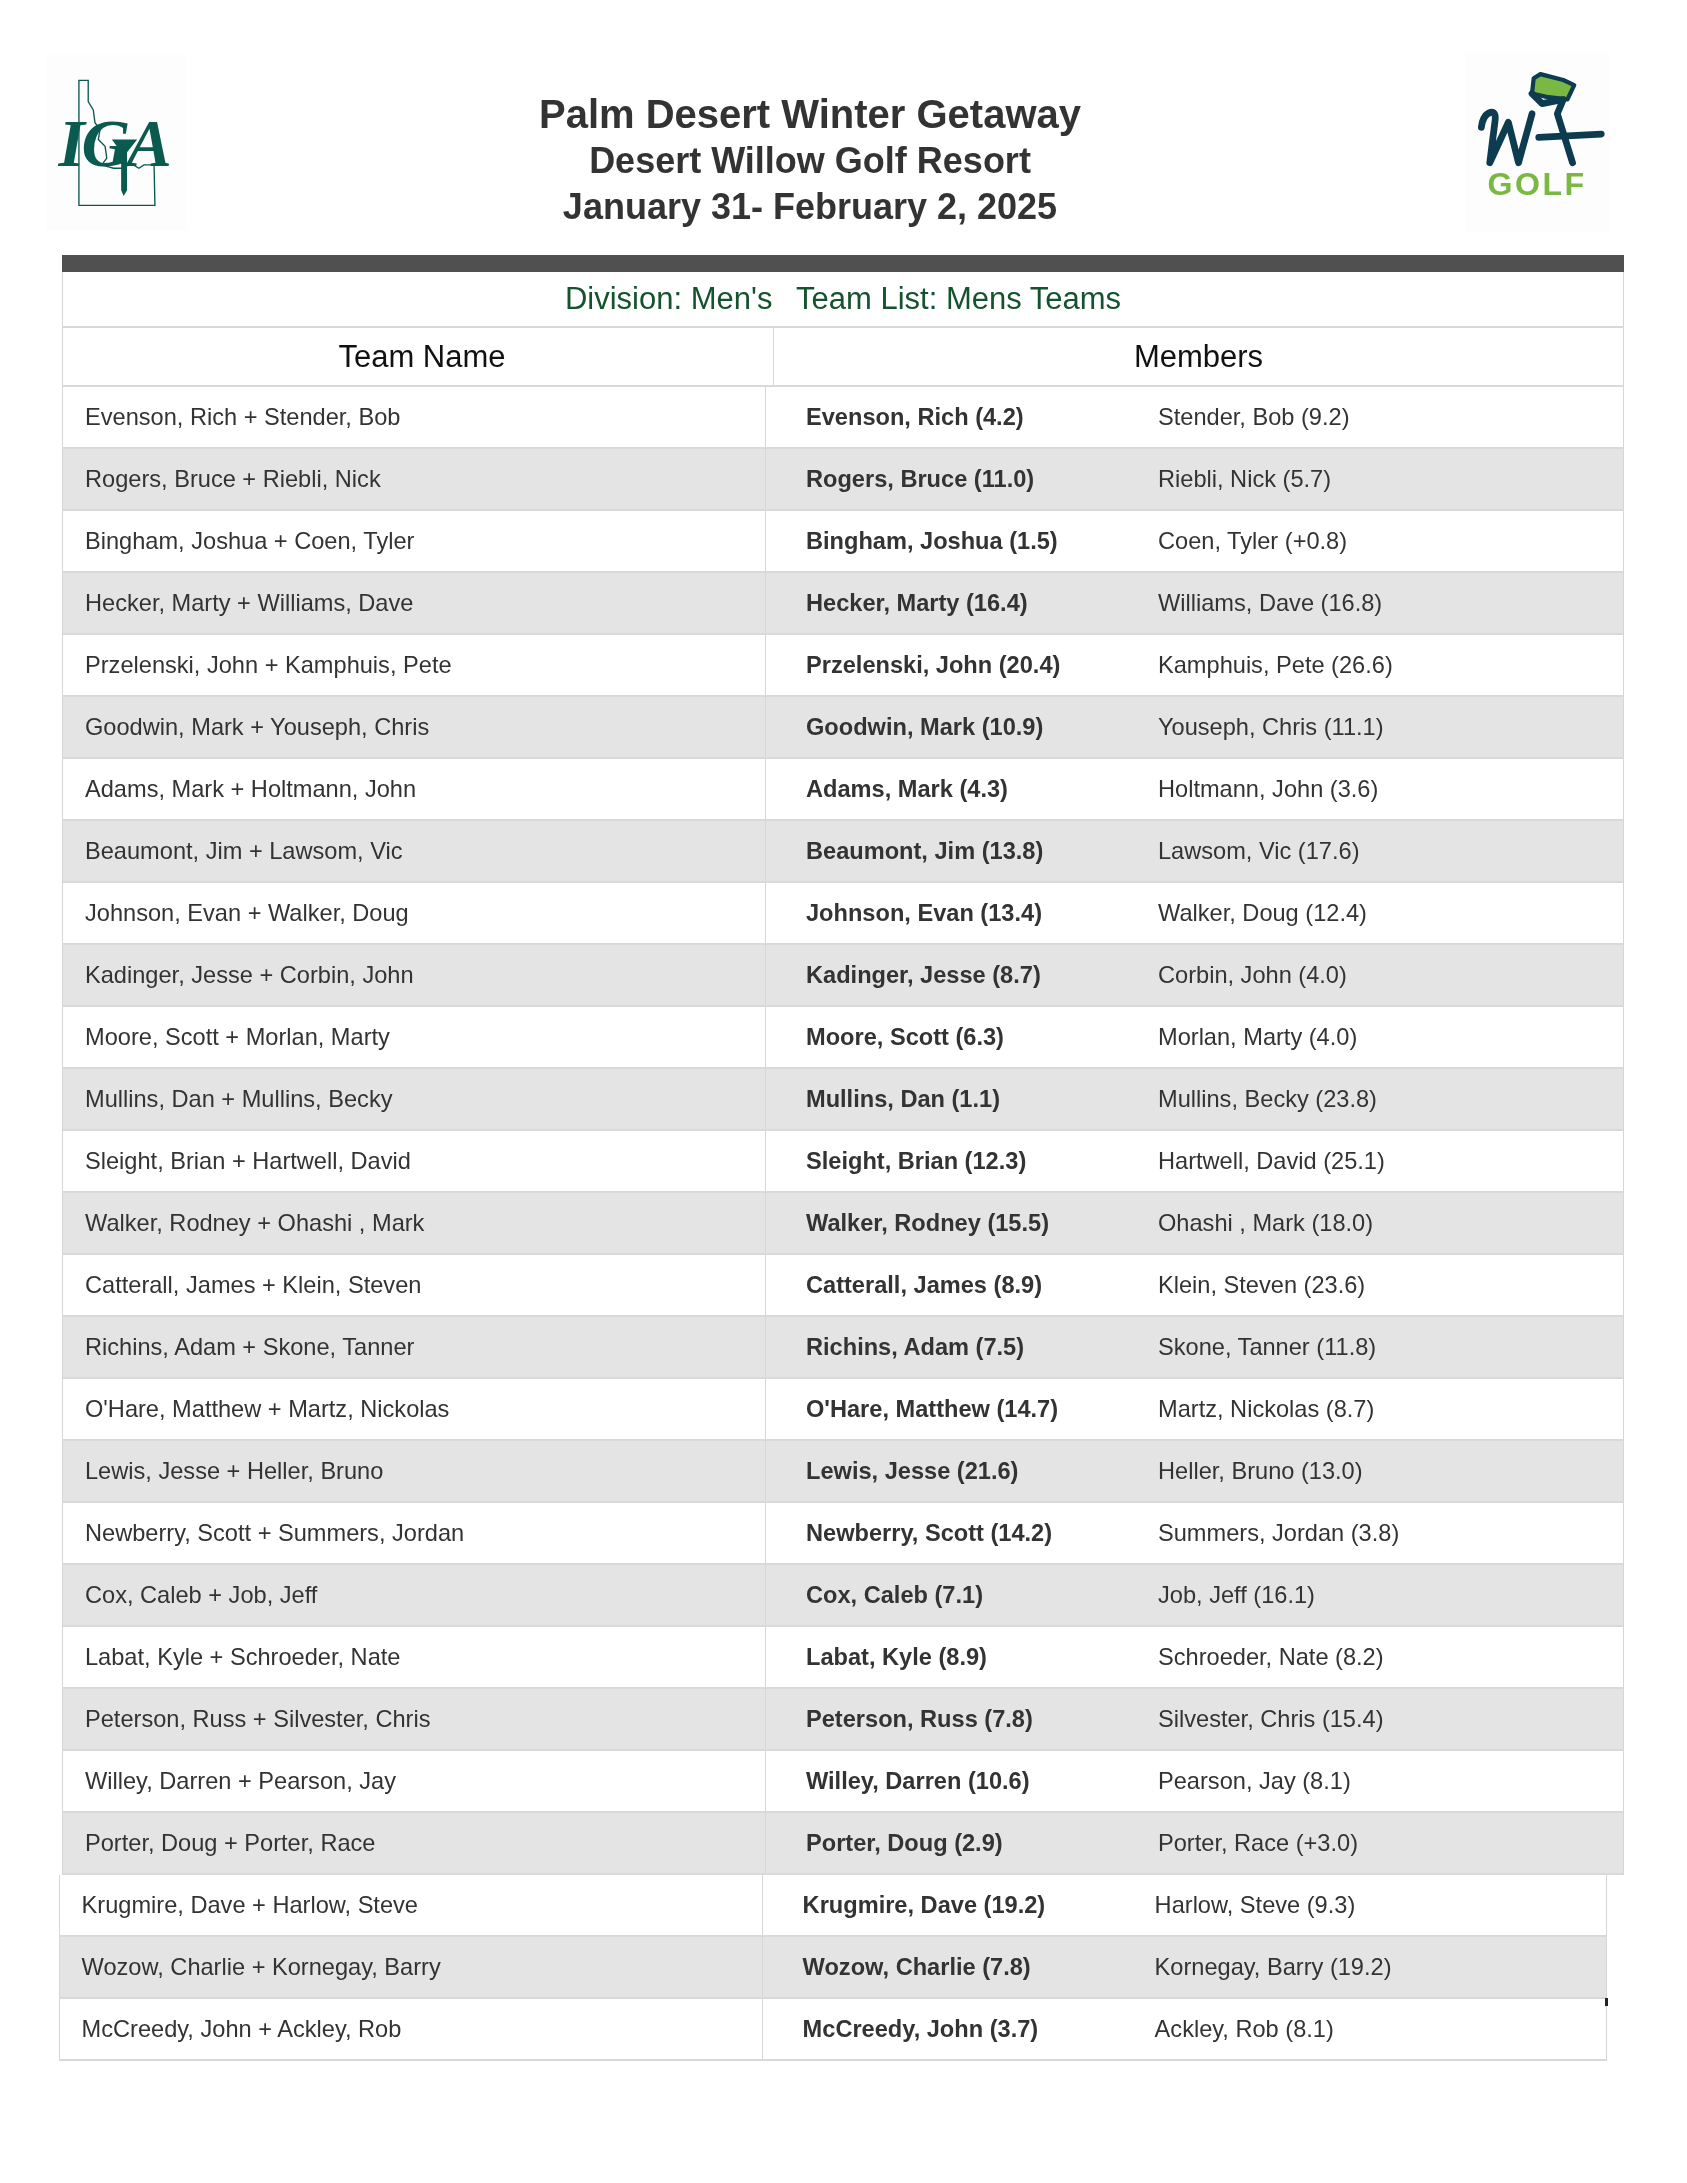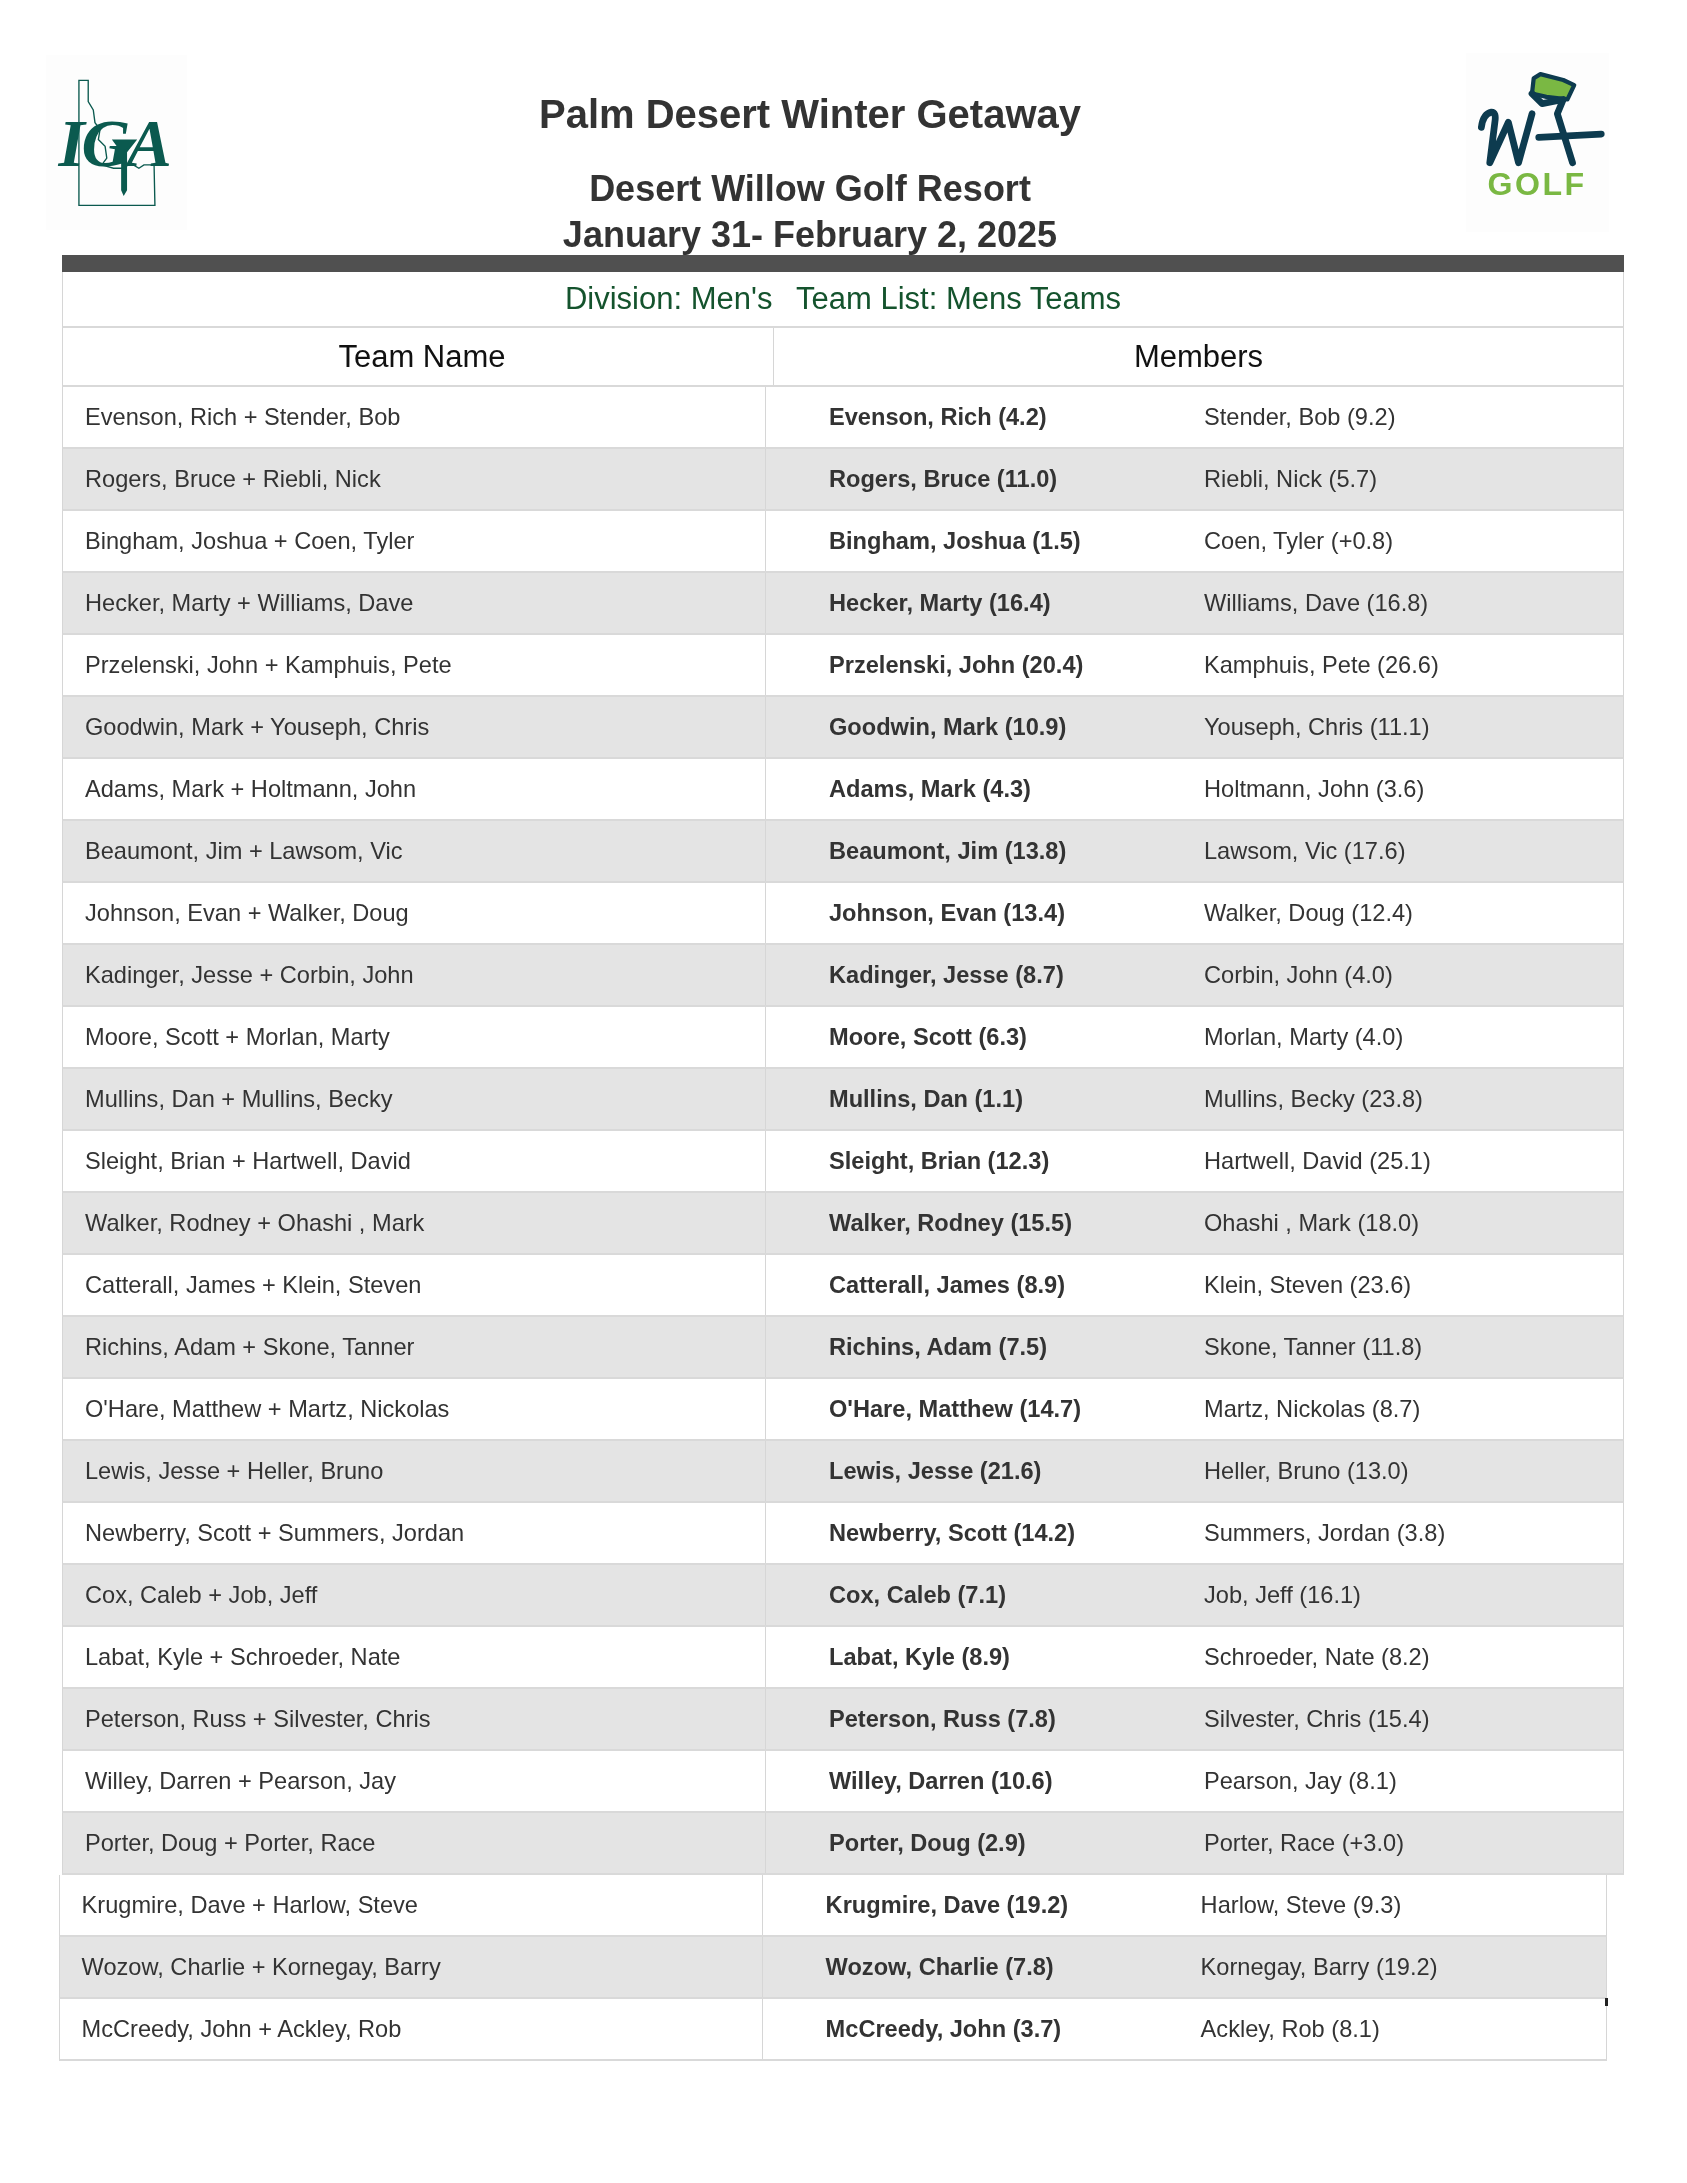--- a/index.html
+++ b/index.html
@@ -1,31 +1,31 @@
 <!DOCTYPE html>
 <html style="font-size:13.5px"><head>
 <meta charset="utf-8">
 <style>
   html, body { margin:0; padding:0; background:#ffffff; }
   body { width:1687px; height:2183px; position:relative; overflow:hidden; font-family:"Liberation Sans", sans-serif; }
   .logo-iga { position:absolute; left:46px; top:55px; width:141px; height:175px; background:#fdfdfd;font-style:italic; }
   .logo-wa { position:absolute; left:1466px; top:53px; width:143px; height:179px; background:#fdfdfd; }
   .title-block { position:absolute; left:464px; top:91px; width:692px; text-align:center; color:#333333; font-weight:bold; }
   .title-1 { font-size:40px; line-height:47px; height:47px; }
-  .title-2 { font-size:36px; line-height:46px; height:46px;margin-top:28px; }
+  .title-2 { font-size:36px; line-height:46px; height:46px; }
   .title-3 { font-size:36px; line-height:46px; height:46px; }
   .topbar { position:absolute; left:62px; top:255px; width:1562px; height:17px; background:#505050; }
   .table-wrap { position:absolute; left:62px; top:272px; width:1562px; }
   .division-row { height:56px; border-left:1.7px solid #d6d6d6; border-right:1.7px solid #d6d6d6; border-bottom:2.5px solid #d9d9d9; box-sizing:border-box; display:flex; align-items:center; justify-content:center; font-size:31px; color:#14532d; white-space:pre; }
   .division-row span { margin:0 11.8px; }
   .header-row { height:59px; display:flex; border-left:1.7px solid #d6d6d6; border-right:1.7px solid #d6d6d6; border-bottom:2.5px solid #d9d9d9; box-sizing:border-box;padding-left:8px; }
   .hcell { display:flex; align-items:center; justify-content:center; font-size:31px; color:#111; }
   .hcell.team { width:703px; border-right:1.7px solid #d6d6d6; box-sizing:border-box; }
   .hcell.members { flex:1; }
-  .row { height:62px; display:flex; border-left:1.7px solid #d6d6d6; border-right:1.7px solid #d6d6d6; border-bottom:2.5px solid #d9d9d9; box-sizing:border-box; font-size:23.6px; color:#333333;gap:23px; }
+  .row { height:62px; display:flex; border-left:1.7px solid #d6d6d6; border-right:1.7px solid #d6d6d6; border-bottom:2.5px solid #d9d9d9; box-sizing:border-box; font-size:23.6px; color:#333333; }
   .row.alt { background:#e4e4e4; }
   .row.shift { margin-left:-3.4px; margin-right:17px; }
   .cell { display:flex; align-items:center; box-sizing:border-box; }
   .cell.team { width:703px; padding-left:22px; border-right:1.7px solid #d6d6d6; }
   .cell.m1 { width:392px; padding-left:40px;font-weight:bold; }
   .cell.m2 { flex:1; }
   .artifact { position:absolute; left:1605px; top:1998px; width:3.4px; height:8.4px; background:#222; }
 </style>
 </head>
 <body>

